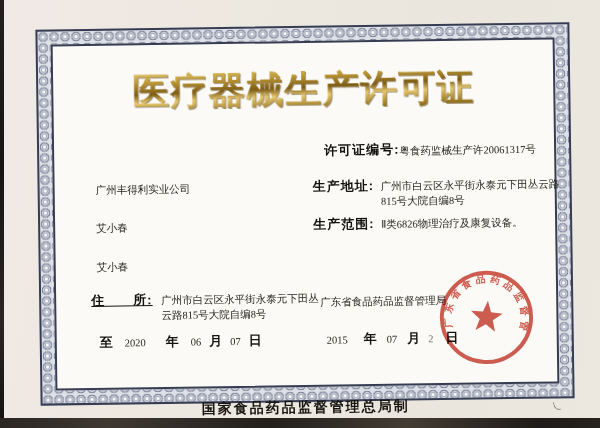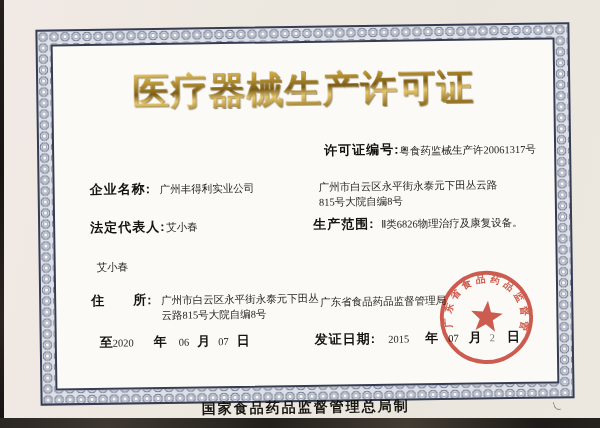--- a/index.html
+++ b/index.html
@@ -64,62 +64,60 @@
       <div class="cert-inner">
 
         <div class="title">医疗器械生产许可证</div>
 
         <div class="row license-row">
           <span class="lbl">许可证编号:</span>
           <span class="val">粤食药监械生产许20061317号</span>
         </div>
 
         <div class="row" style="left:35px;top:135px;">
-          <span class="lbl" style="width:64px;">企业名称:</span>
           <span class="val" style="margin-left:6px;">广州丰得利实业公司</span>
         </div>
         <div class="row" style="left:258px;top:135px;">
+          <span class="lbl" style="width:62px;">生产地址:</span>
           <span class="val" style="margin-left:6px;width:186px;">广州市白云区永平街永泰元下田丛云路815号大院自编8号</span>
         </div>
 
         <div class="row" style="left:35px;top:173px;">
-          <span class="lbl" style="width:70px;">法定代表人:</span>
           <span class="val" style="margin-left:6px;">艾小春</span>
         </div>
         <div class="row" style="left:258px;top:173px;">
           <span class="lbl" style="width:62px;">生产范围:</span>
           <span class="val" style="margin-left:6px;">Ⅱ类6826物理治疗及康复设备。</span>
         </div>
 
         <div class="row" style="left:35px;top:212px;">
           <span class="val" style="margin-left:6px;">艾小春</span>
         </div>
 
         <div class="row" style="left:35px;top:246px;">
-          <span class="lbl" style="width:64px;">住　　所:</span>
+          <span class="lbl" style="width:64px;text-decoration:underline;">住　　所:</span>
           <span class="val" style="margin-left:6px;width:162px;">广州市白云区永平街永泰元下田丛云路815号大院自编8号</span>
         </div>
         <div class="row" style="left:258px;top:250px;">
           <span class="val" style="margin-left:6px;width:172px;">广东省食品药品监督管理局</span>
         </div>
 
         <div class="row" style="left:35px;top:288px;">
           <span class="dateseq" style="margin-left:8px;">
             <span class="d-unit">至</span>
-            <span class="d-num" style="font-family:Liberation Serif, serif;">2020</span>
+            <span class="d-num" style="margin-left:12px;font-family:Liberation Serif, serif;">2020</span>
             <span class="d-unit" style="margin-left:20px;">年</span>
             <span class="d-num" style="margin-left:12px;">06</span>
             <span class="d-unit" style="margin-left:8px;">月</span>
             <span class="d-num" style="margin-left:8px;">07</span>
             <span class="d-unit" style="margin-left:8px;">日</span>
           </span>
         </div>
 
         <div class="row" style="left:258px;top:288px;">
-          <span class="lbl">发证日期:</span>
           <span class="dateseq" style="margin-left:12px;">
             <span class="d-num">2015</span>
             <span class="d-unit" style="margin-left:16px;">年</span>
             <span class="d-num" style="margin-left:10px;">07</span>
             <span class="d-unit" style="margin-left:10px;">月</span>
             <span class="d-num" style="margin-left:8px;opacity:.65;">2</span>
             <span class="d-unit" style="margin-left:12px;">日</span>
           </span>
         </div>
 

